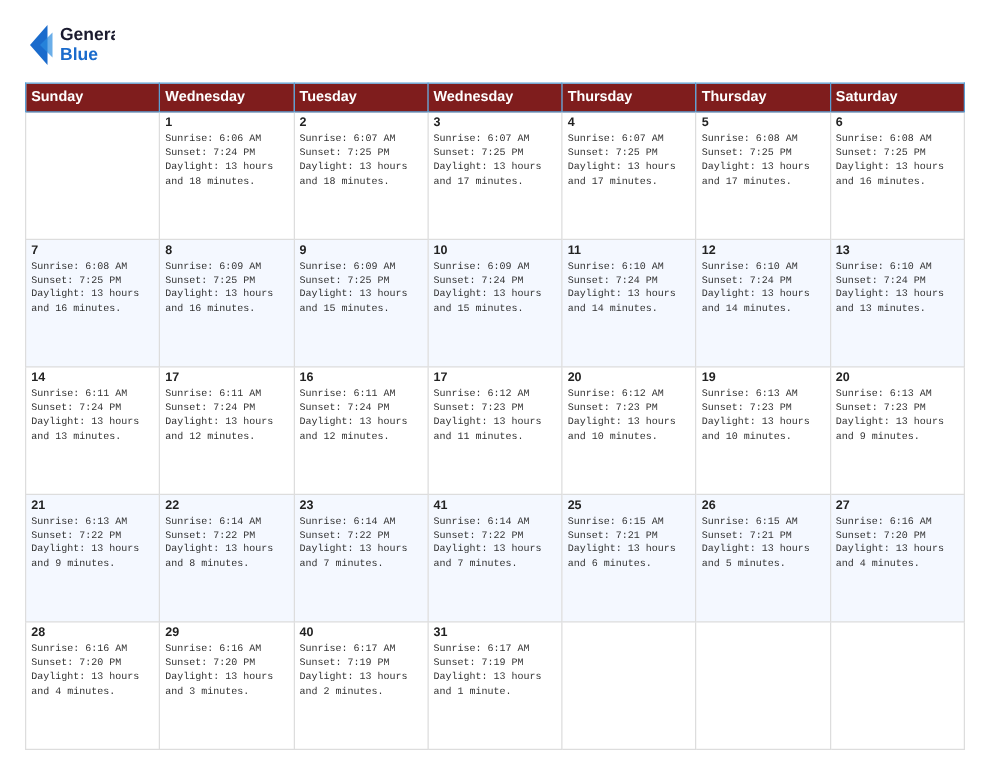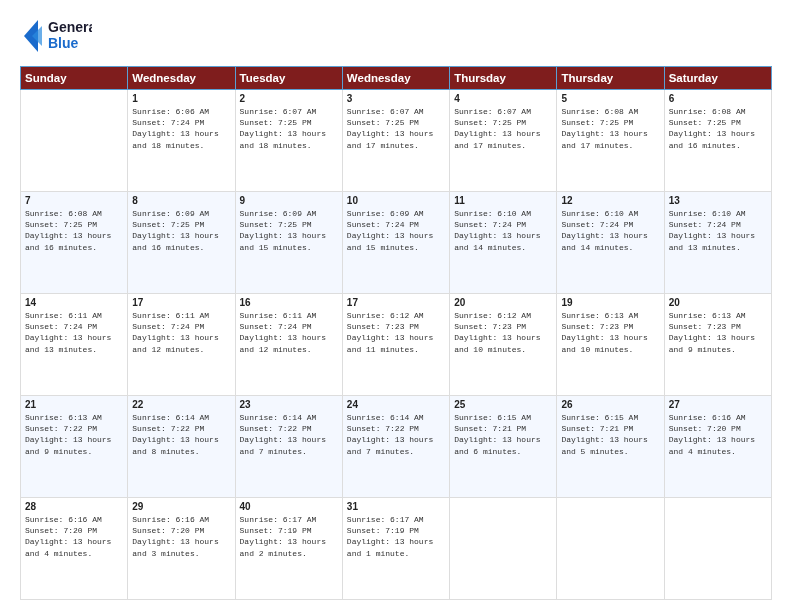--- a/index.html
+++ b/index.html
@@ -218,21 +218,21 @@
           </td>
           <td>
             <span class="day-num">22</span>
             <div class="day-info">Sunrise: 6:14 AM<br>Sunset: 7:22 PM<br>Daylight: 13 hours<br>and 8 minutes.</div>
           </td>
           <td>
             <span class="day-num">23</span>
             <div class="day-info">Sunrise: 6:14 AM<br>Sunset: 7:22 PM<br>Daylight: 13 hours<br>and 7 minutes.</div>
           </td>
           <td>
-            <span class="day-num">24</span>
+            <span class="day-num">41</span>
             <div class="day-info">Sunrise: 6:14 AM<br>Sunset: 7:22 PM<br>Daylight: 13 hours<br>and 7 minutes.</div>
           </td>
           <td>
             <span class="day-num">25</span>
             <div class="day-info">Sunrise: 6:15 AM<br>Sunset: 7:21 PM<br>Daylight: 13 hours<br>and 6 minutes.</div>
           </td>
           <td>
             <span class="day-num">26</span>
             <div class="day-info">Sunrise: 6:15 AM<br>Sunset: 7:21 PM<br>Daylight: 13 hours<br>and 5 minutes.</div>
           </td>

